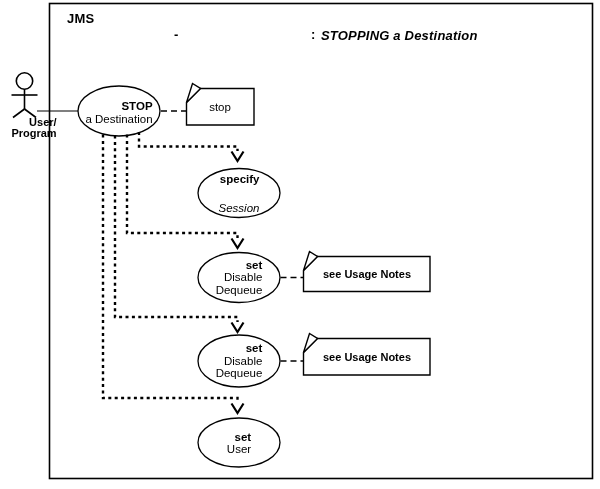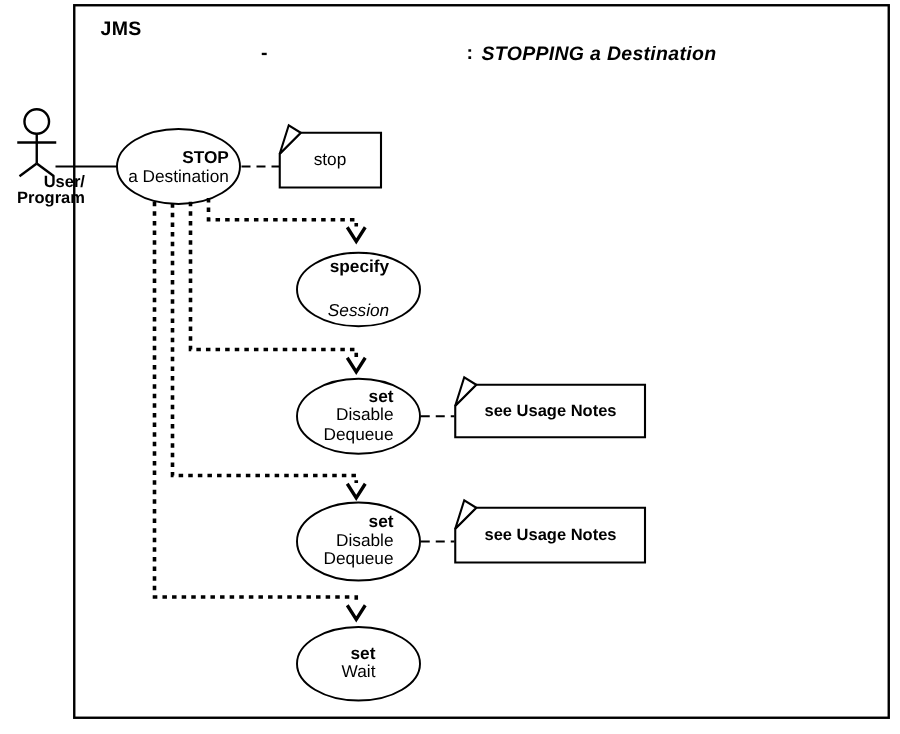--- a/index.html
+++ b/index.html
@@ -102,20 +102,20 @@
     <span>Disable</span>
     <span>Dequeue</span>
   </div>
   <div class="lbl center uc-label" style="left:239px;top:361px;">
     <span class="b">set</span>
     <span>Disable</span>
     <span>Dequeue</span>
   </div>
   <div class="lbl center uc-label" style="left:239px;top:442.5px;">
     <span class="b">set</span>
-    <span>Wait</span>
+    <span>User</span>
   </div>
 
   <span class="lbl center note-label" style="left:220px;top:107px;">stop</span>
   <span class="lbl center note-label-bold" style="left:367px;top:274px;">see Usage Notes</span>
   <span class="lbl center note-label-bold" style="left:367px;top:357px;">see Usage Notes</span>
 
 </div>
 
 </body></html>

